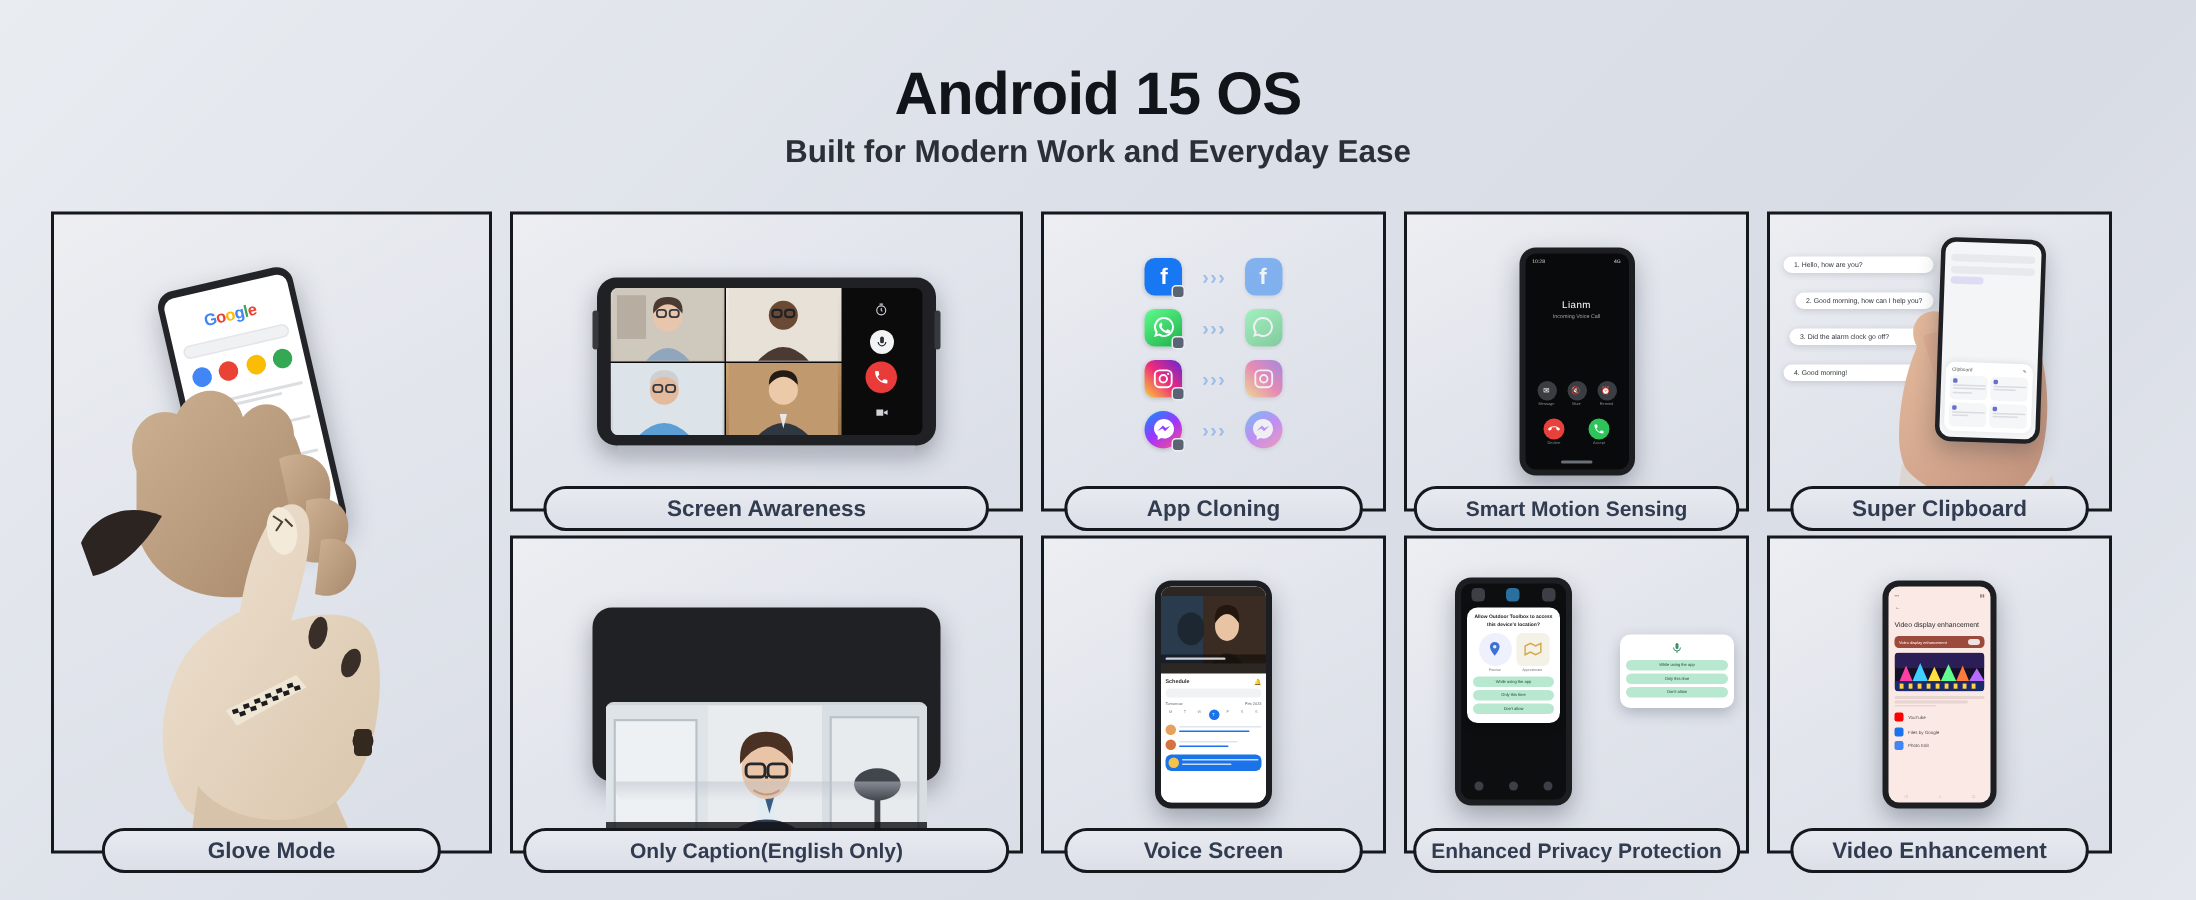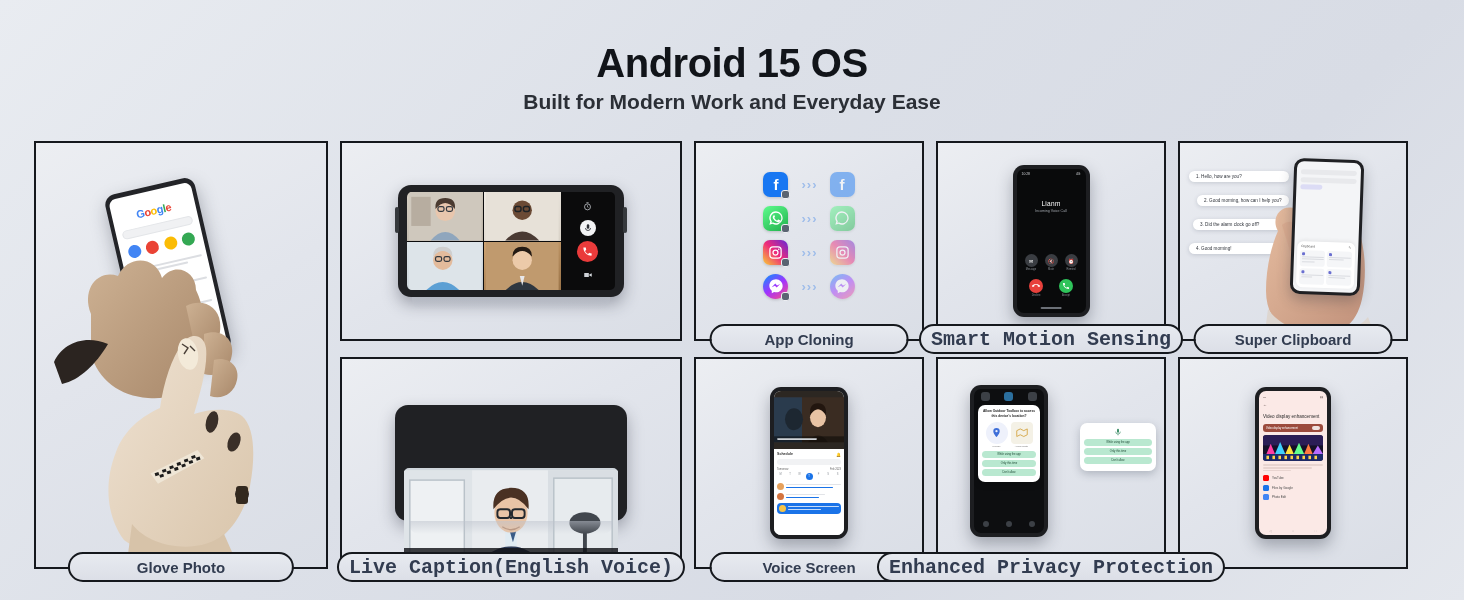--- a/index.html
+++ b/index.html
@@ -53,21 +53,21 @@
     height: 30px;
     border: 2px solid #15181d;
     border-radius: 16px;
     background: linear-gradient(180deg, #e7eaf0 0%, #dcdfe7 100%);
     display: flex; align-items: center; justify-content: center;
     font-size: 15px; font-weight: bold; color: #323c50;
     white-space: nowrap; padding: 0 10px;
     z-index: 5;
   }
   .card.tall .pill { min-width: 78%; }
-  .pill.wide { min-width: 96%; font-size: 20px; font-family: Liberation Mono, monospace; }
+  .pill.wide { min-width: 96%; font-size: 14px; }
 
   
   .glove-wrap { position: relative; width: 290px; height: 398px; }
   .g-phone {
     position: absolute; left: 86px; top: 28px;
     width: 92px; height: 178px;
     transform: rotate(-13deg);
     background: #232428; border-radius: 11px; padding: 5px 4px;
     box-shadow: 0 8px 18px rgba(40,45,60,.35);
   }
@@ -347,21 +347,21 @@
                 <rect x="48" y="7" width="4" height="3"></rect>
             </g>
           </g>
 
           <path d="M96 330 C116 356 166 360 188 340 L196 358 L92 360 Z" fill="#d7c3a9"></path>
           <circle cx="206" cy="300" r="7" fill="#2b2420"></circle>
           <rect x="200" y="292" width="12" height="18" rx="3" fill="#33291f"></rect>
         </svg>
       </div>
     </div>
-    <div class="pill">Glove Photo</div>
+    <div class="pill">Glove Mode</div>
   </div>
 
   <div class="card">
     <div class="card-media">
       <div class="l-phone">
         <div class="bump" style="left:-3px;top:22px;width:4px;height:26px"></div>
         <div class="bump" style="right:-3px;top:22px;width:4px;height:26px"></div>
         <div class="l-screen">
           <div class="tiles">
             <div class="tile" style="background:linear-gradient(160deg,#d6cfc4,#b9b0a3)">
@@ -426,20 +426,21 @@
               <svg width="10" height="10" viewBox="0 0 24 24" fill="#cfd3d8">
                 <path d="M3 7h11v10H3z"></path>
                   <path d="M15 11l6-3v8l-6-3z"></path>
               </svg>
             </div>
           </div>
         </div>
         <div class="phone-reflect"></div>
       </div>
     </div>
+    <div class="pill">Screen Awareness</div>
   </div>
 
   <div class="card">
     <div class="card-media">
       <div class="clone-grid">
         <div class="clone-row">
           <div class="app-ico" style="background:#1877F2">f<span class="badge"></span></div>
           <div class="chev">
               <span>›</span>
               <span>›</span>
@@ -658,21 +659,21 @@
             <path d="M109 49 h2" stroke="#23282e" stroke-width="2"></path>
             <path d="M101 58 q9 6 18 0" stroke="#b98f74" stroke-width="1.4" fill="none"></path>
           </svg>
           <div class="caption-bar">
             <span>English only</span>
           </div>
         </div>
         <div class="phone-reflect"></div>
       </div>
     </div>
-    <div class="pill wide">Live Caption(English Voice)</div>
+    <div class="pill wide">Only Caption(English Only)</div>
   </div>
 
   <div class="card">
     <div class="card-media">
       <div class="ss-phone">
         <div class="ss-screen">
           <div class="ss-video">
             <svg viewBox="0 0 70 45" style="width:100%;height:100%;display:block">
               <rect width="70" height="45" fill="#3a2c22"></rect>
               <rect x="0" y="0" width="28" height="45" fill="#2a3b4d"></rect>
@@ -846,15 +847,16 @@
             </div>
           </div>
           <div class="navbar">
             <span>◁</span>
             <span>○</span>
             <span>□</span>
           </div>
         </div>
       </div>
     </div>
+    <div class="pill">Video Enhancement</div>
   </div>
 
 </div>
 
 </body></html>

